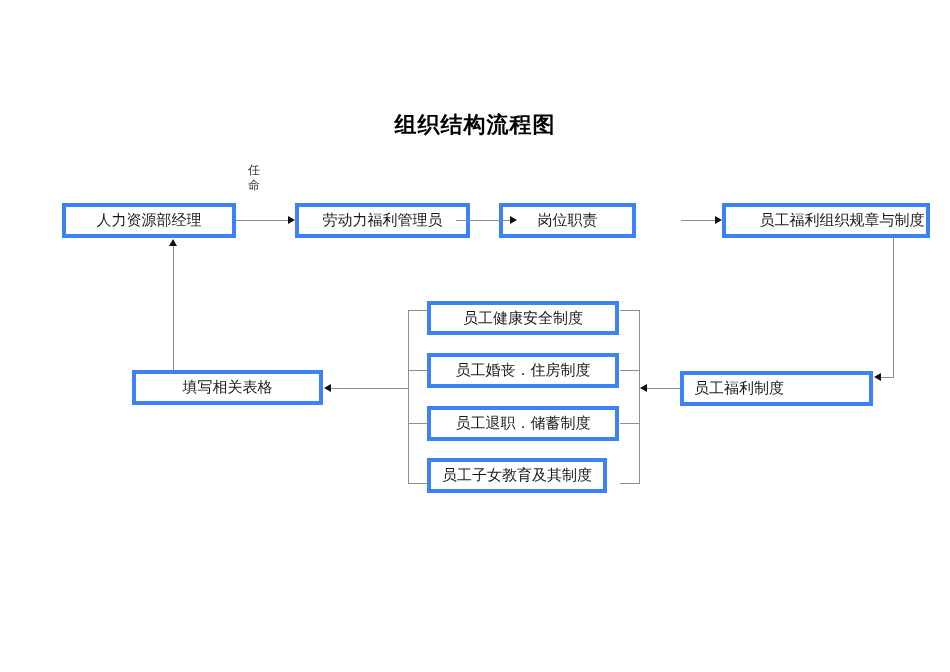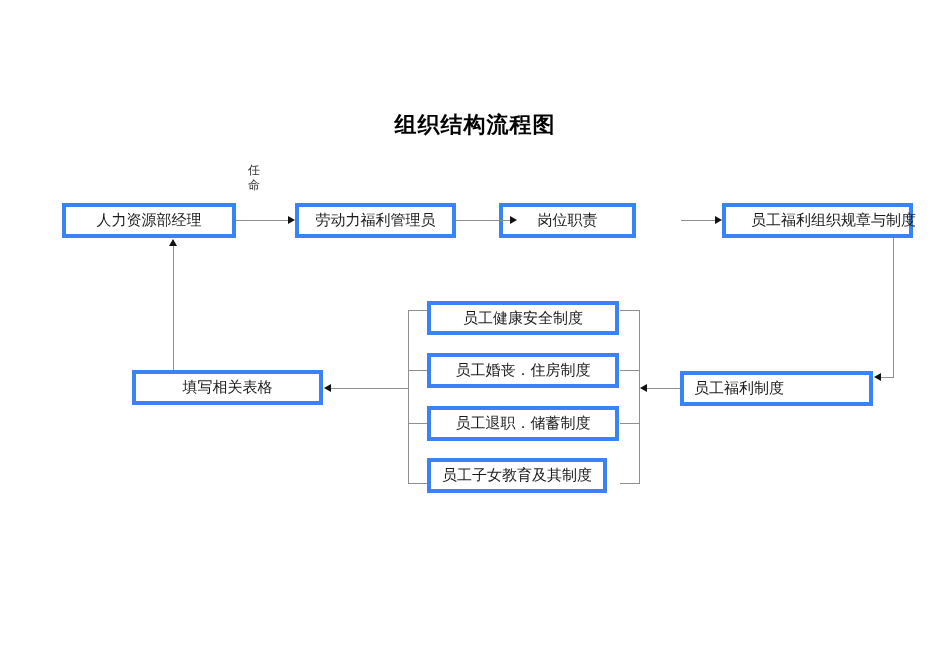--- a/index.html
+++ b/index.html
@@ -74,23 +74,23 @@
   }
 </style>
 </head>
 <body>
 
 <div class="page">
 
   <div class="title">组织结构流程图</div>
 
   <div class="node" style="left:62px; top:203px; width:174px; height:35px;">人力资源部经理</div>
-  <div class="node" style="left:295px; top:203px; width:161px; height:35px;">劳动力福利管理员</div>
+  <div class="node" style="left:295px; top:203px; width:175px; height:35px;">劳动力福利管理员</div>
   <div class="node" style="left:499px; top:203px; width:137px; height:35px;">岗位职责</div>
-  <div class="node" style="left:722px; top:203px; width:191px; height:35px;padding-left:32px;">员工福利组织规章与制度</div>
+  <div class="node" style="left:722px; top:203px; width:208px; height:35px;padding-left:32px;">员工福利组织规章与制度</div>
 
   <div class="edge-label" style="left:248px; top:163px;">任命</div>
 
   <div class="node" style="left:427px; top:301px; width:192px; height:34px;">员工健康安全制度</div>
   <div class="node" style="left:427px; top:353px; width:192px; height:35px;">员工婚丧．住房制度</div>
   <div class="node" style="left:427px; top:406px; width:192px; height:35px;">员工退职．储蓄制度</div>
   <div class="node" style="left:427px; top:458px; width:180px; height:35px;">员工子女教育及其制度</div>
 
   <div class="node" style="left:132px; top:370px; width:191px; height:35px;">填写相关表格</div>
   <div class="node left-align" style="left:680px; top:371px; width:193px; height:35px;">员工福利制度</div>

